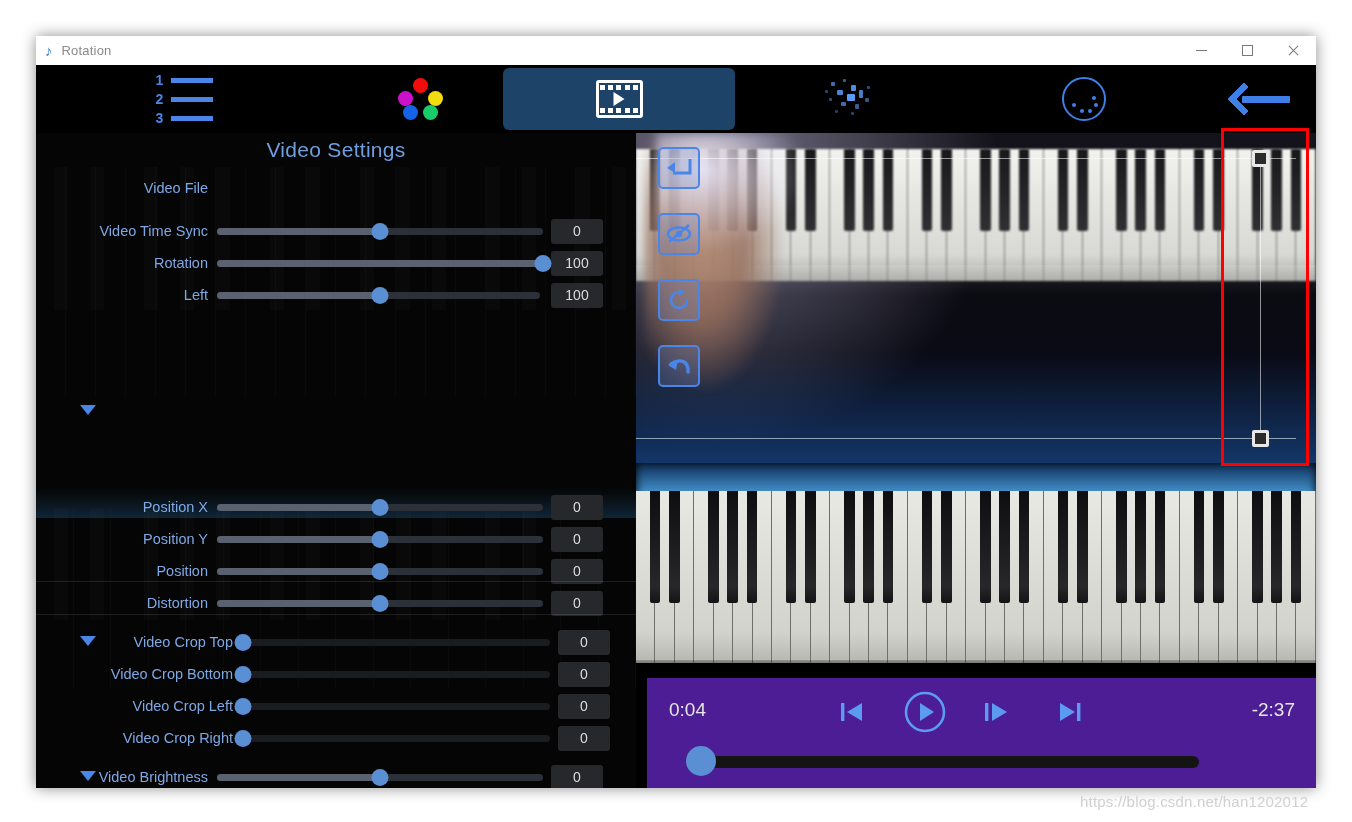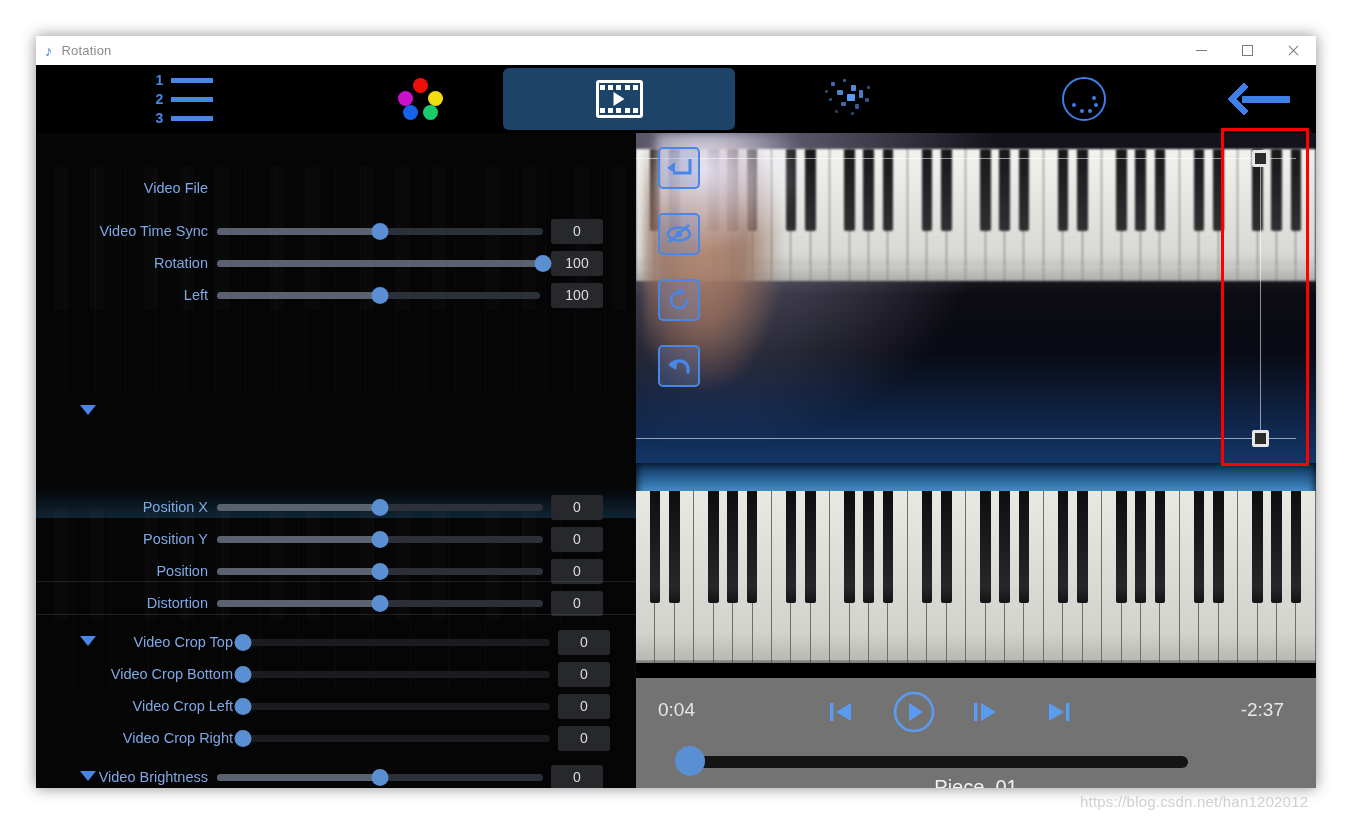--- a/index.html
+++ b/index.html
@@ -253,21 +253,21 @@
     background: linear-gradient(180deg, rgba(18,60,120,.75), rgba(90,190,255,.95));
     filter: blur(5px);
   }
   #kb-white { position: absolute; left: 0; top: 28px; width: 100%; height: 172px; display: flex; }
   #kb-white span { flex: 1; background: linear-gradient(180deg,#e9e9e4 0%, #d3d3ce 82%, #b6b6b1 100%); border-right: 1px solid #6f6f6a; }
   #kb-black { position: absolute; left: 0; top: 28px; width: 100%; height: 112px; }
   #kb-black i { position: absolute; top: 0; width: 1.55%; background: linear-gradient(180deg,#0e0e10 0%, #27272a 85%, #141416 100%); border-radius: 0 0 2px 2px; }
   #kb-shadow { position: absolute; left: 0; bottom: 0; width: 100%; height: 18px; background: linear-gradient(180deg, rgba(0,0,0,.2), #000); }
 
   
-  #transport { position: absolute; left: 0; top: 545px; width: 680px; height: 110px; background: #737373; }
+  #transport { position: absolute; left: 11px; top: 545px; width: 680px; height: 110px; background: #4c1d95; }
   #time-left  { position: absolute; left: 22px; top: 21px; color: #e6e6e6; font-size: 19px; }
   #time-right { position: absolute; right: 32px; top: 21px; color: #e6e6e6; font-size: 19px; }
   .tp-btn { position: absolute; top: 16px; height: 36px; display: flex; align-items: center; justify-content: center; }
   #seek-track {
     position: absolute; left: 40px; top: 78px; width: 512px; height: 12px;
     background: #141414; border-radius: 6px;
   }
   #seek-thumb {
     position: absolute; left: 39px; top: 68px; width: 30px; height: 30px;
     background: #5b8fd4; border-radius: 50%;
@@ -462,20 +462,21 @@
           <i style="left:45%;height:100%"></i>
             <i style="left:54%;height:100%"></i>
             <i style="left:60%;height:100%"></i>
           <i style="left:66%;height:100%"></i>
             <i style="left:75%;height:100%"></i>
             <i style="left:81%;height:100%"></i>
         </div>
       </div>
       <div class="panel-bg" style="top:355px;height:30px;background:linear-gradient(180deg,rgba(0,40,80,0),rgba(40,120,180,.28));"></div>
 
+      <div id="settings-title">Video Settings</div>
 
       <div id="row-file">
         <div class="r-label">Video File</div>
       </div>
 
       <div class="tri" style="top:272px"></div>
 
       <div class="row-settings" style="top:82px">
         <div class="r-label">Video Time Sync</div>
         <div class="slider">
@@ -797,21 +798,20 @@
         </div>
         <div class="tp-btn" style="left:404px;width:40px">
           <svg width="26" height="24" viewBox="0 0 26 24">
             <path d="M2 3 L2 21 L17 12 Z" fill="#5b9bf2"></path>
             <rect x="19" y="3" width="3.4" height="18" fill="#5b9bf2"></rect>
           </svg>
         </div>
 
         <div id="seek-track"></div>
         <div id="seek-thumb"></div>
-        <div id="piece-name">Piece_01</div>
       </div>
     </div>
   </div>
 </div>
 
 <div id="red-box"></div>
 
 <div id="watermark">https://blog.csdn.net/han1202012</div>
 
 </body></html>

